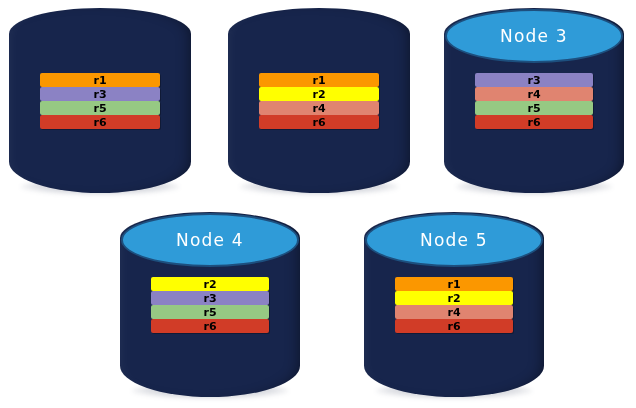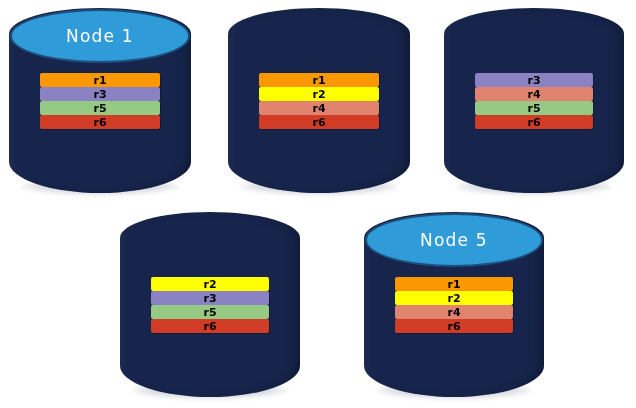--- a/index.html
+++ b/index.html
@@ -109,23 +109,20 @@
     transform: translateY(0.5px);
   }
 </style>
 </head>
 <body style="background: rgb(255, 255, 255);">
 
 <div id="stage">
     <div class="node" style="left: 9px; top: 8px; width: 182px; height: 185px;">
       <div class="node-shadow"></div>
       <div class="node-body" style="background: rgb(23, 37, 76);"></div>
-      <div class="node-top" style="background: rgb(47, 155, 216); border-color: rgb(29, 79, 126);">
-        <div class="node-title" style="color: rgb(255, 255, 255);">Node  1</div>
-      </div>
       <div class="node-records">
         <div class="record-bar" style="background: rgb(251, 151, 0);">
           <span class="record-label" style="color: rgb(0, 0, 0);">r1</span>
         </div>
         <div class="record-bar" style="background: rgb(139, 130, 196);">
           <span class="record-label" style="color: rgb(0, 0, 0);">r3</span>
         </div>
         <div class="record-bar" style="background: rgb(150, 201, 131);">
           <span class="record-label" style="color: rgb(0, 0, 0);">r5</span>
         </div>
@@ -148,38 +145,44 @@
           <span class="record-label" style="color: rgb(0, 0, 0);">r4</span>
         </div>
         <div class="record-bar" style="background: rgb(209, 60, 39);">
           <span class="record-label" style="color: rgb(0, 0, 0);">r6</span>
         </div>
       </div>
     </div>
     <div class="node" style="left: 444px; top: 8px; width: 180px; height: 185px;">
       <div class="node-shadow"></div>
       <div class="node-body" style="background: rgb(23, 37, 76);"></div>
+      <div class="node-top" style="background: rgb(47, 155, 216); border-color: rgb(29, 79, 126);">
+        <div class="node-title" style="color: rgb(255, 255, 255);">Node  3</div>
+      </div>
       <div class="node-records">
         <div class="record-bar" style="background: rgb(139, 130, 196);">
           <span class="record-label" style="color: rgb(0, 0, 0);">r3</span>
         </div>
         <div class="record-bar" style="background: rgb(224, 132, 112);">
           <span class="record-label" style="color: rgb(0, 0, 0);">r4</span>
         </div>
         <div class="record-bar" style="background: rgb(150, 201, 131);">
           <span class="record-label" style="color: rgb(0, 0, 0);">r5</span>
         </div>
         <div class="record-bar" style="background: rgb(209, 60, 39);">
           <span class="record-label" style="color: rgb(0, 0, 0);">r6</span>
         </div>
       </div>
     </div>
     <div class="node" style="left: 120px; top: 212px; width: 180px; height: 185px;">
       <div class="node-shadow"></div>
       <div class="node-body" style="background: rgb(23, 37, 76);"></div>
+      <div class="node-top" style="background: rgb(47, 155, 216); border-color: rgb(29, 79, 126);">
+        <div class="node-title" style="color: rgb(255, 255, 255);">Node  4</div>
+      </div>
       <div class="node-records">
         <div class="record-bar" style="background: rgb(255, 255, 0);">
           <span class="record-label" style="color: rgb(0, 0, 0);">r2</span>
         </div>
         <div class="record-bar" style="background: rgb(139, 130, 196);">
           <span class="record-label" style="color: rgb(0, 0, 0);">r3</span>
         </div>
         <div class="record-bar" style="background: rgb(150, 201, 131);">
           <span class="record-label" style="color: rgb(0, 0, 0);">r5</span>
         </div>

